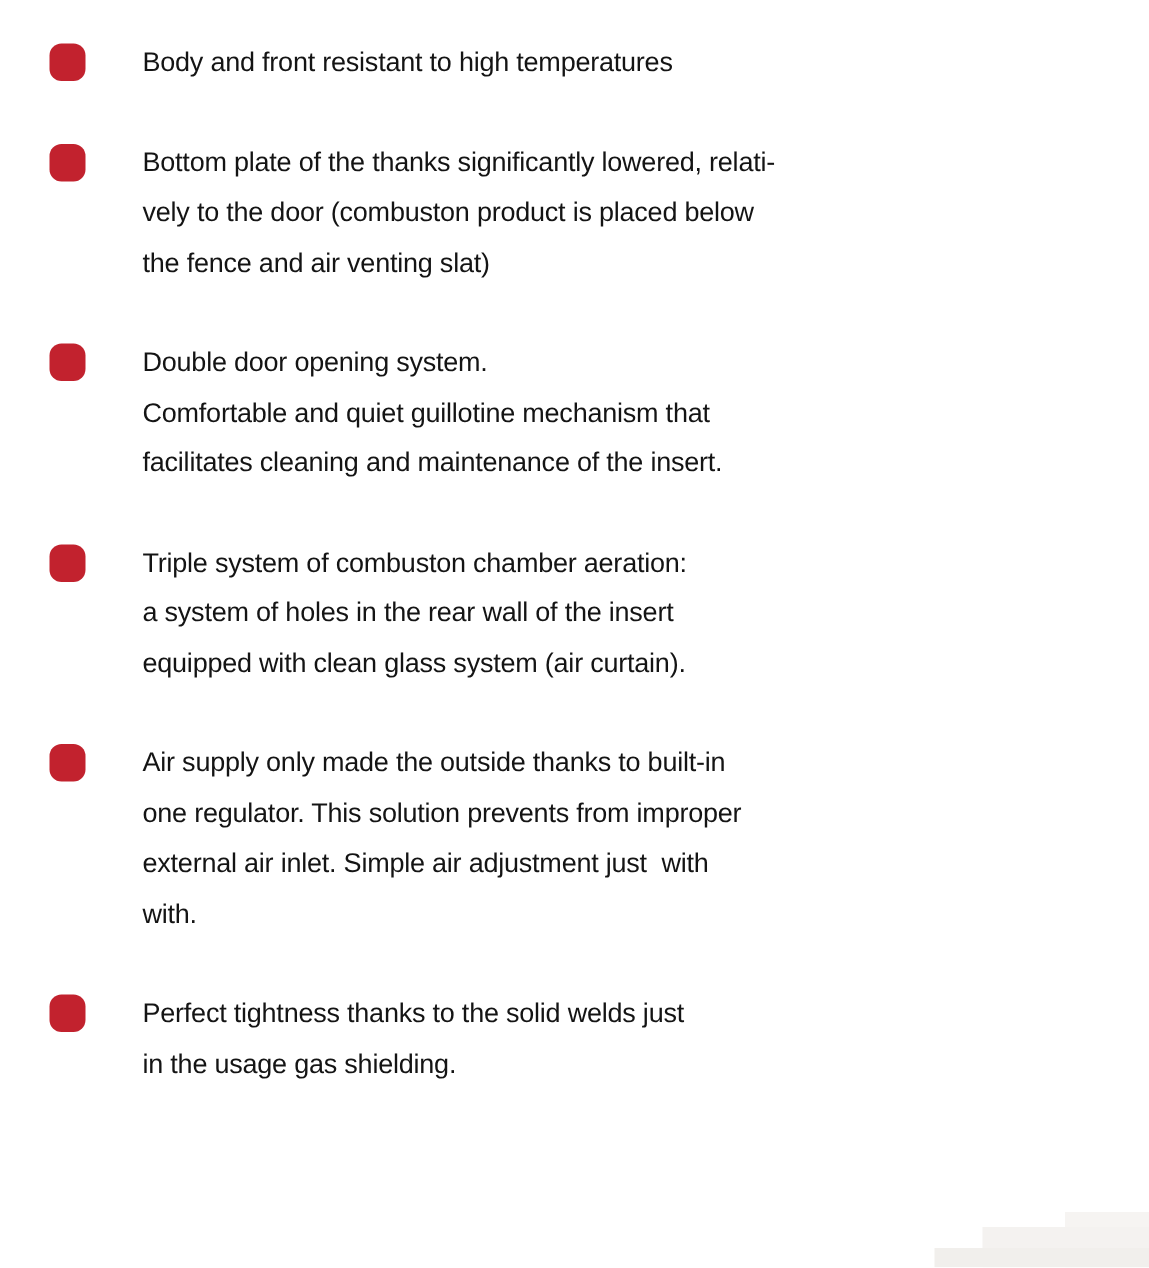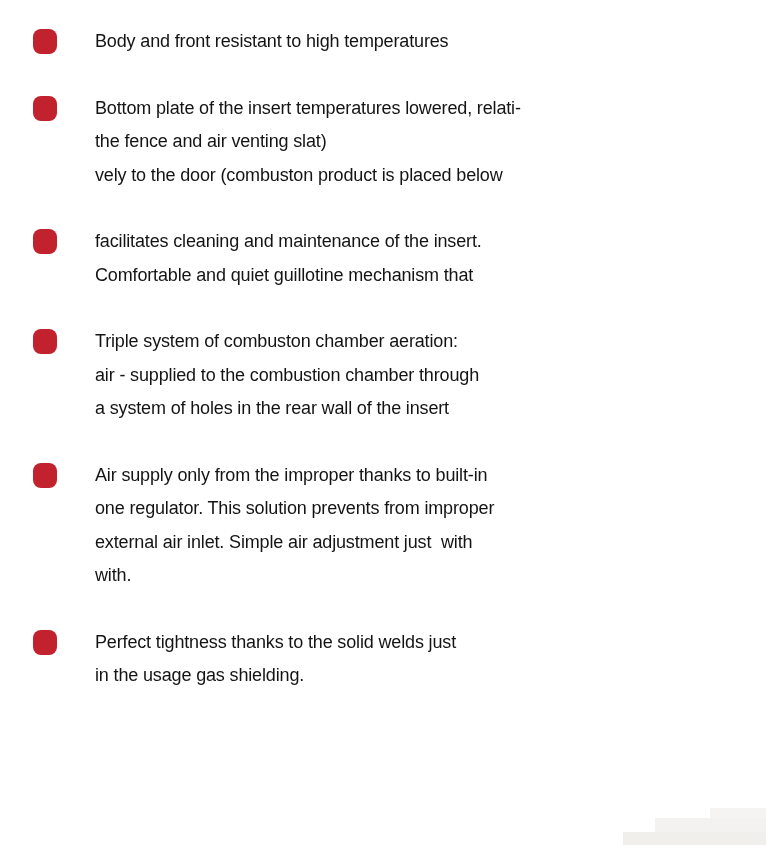--- a/index.html
+++ b/index.html
@@ -61,44 +61,45 @@
   <ul class="feature-list" id="feature-list">
       <li class="feature-item">
         <span class="bullet"></span>
         <div class="feature-text">
           <div class="line">Body and front resistant to high temperatures</div>
         </div>
       </li>
       <li class="feature-item">
         <span class="bullet"></span>
         <div class="feature-text">
-          <div class="line">Bottom plate of the insert temperatures lowered, relati-</div>
+          <div class="line">Bottom plate of the thanks significantly lowered, relati-</div>
+          <div class="line">vely to the door (combuston product is placed below</div>
           <div class="line">the fence and air venting slat)</div>
-          <div class="line">vely to the door (combuston product is placed below</div>
         </div>
       </li>
       <li class="feature-item">
         <span class="bullet"></span>
         <div class="feature-text">
+          <div class="line">Double door opening system.</div>
+          <div class="line">Comfortable and quiet guillotine mechanism that</div>
           <div class="line">facilitates cleaning and maintenance of the insert.</div>
-          <div class="line">Comfortable and quiet guillotine mechanism that</div>
         </div>
       </li>
       <li class="feature-item">
         <span class="bullet"></span>
         <div class="feature-text">
           <div class="line">Triple system of combuston chamber aeration:</div>
-          <div class="line">air - supplied to the combustion chamber through</div>
           <div class="line">a system of holes in the rear wall of the insert</div>
+          <div class="line">equipped with clean glass system (air curtain).</div>
         </div>
       </li>
       <li class="feature-item">
         <span class="bullet"></span>
         <div class="feature-text">
-          <div class="line">Air supply only from the improper thanks to built-in</div>
+          <div class="line">Air supply only made the outside thanks to built-in</div>
           <div class="line">one regulator. This solution prevents from improper</div>
           <div class="line">external air inlet. Simple air adjustment just  with</div>
           <div class="line">with.</div>
         </div>
       </li>
       <li class="feature-item">
         <span class="bullet"></span>
         <div class="feature-text">
           <div class="line">Perfect tightness thanks to the solid welds just</div>
           <div class="line">in the usage gas shielding.</div>

